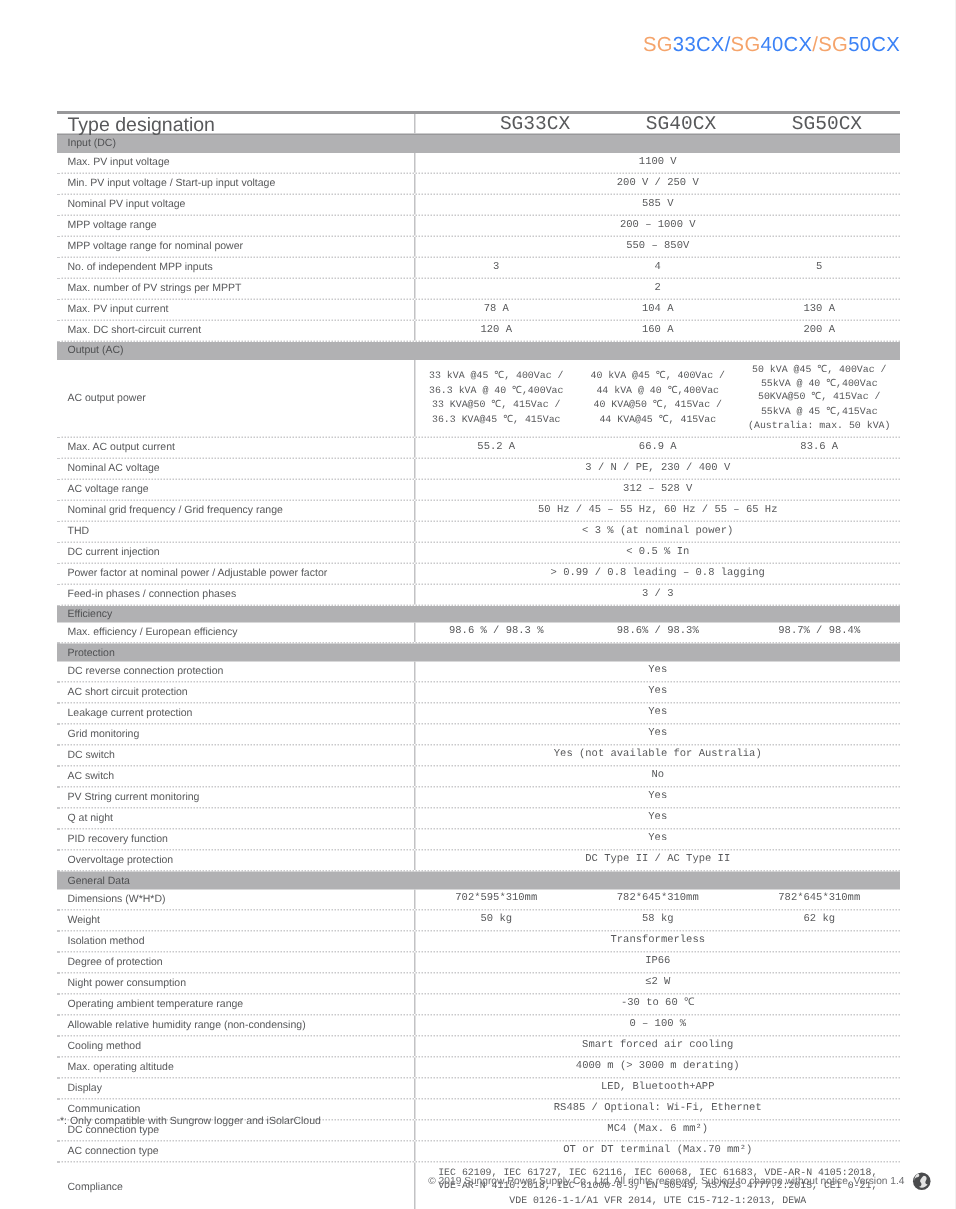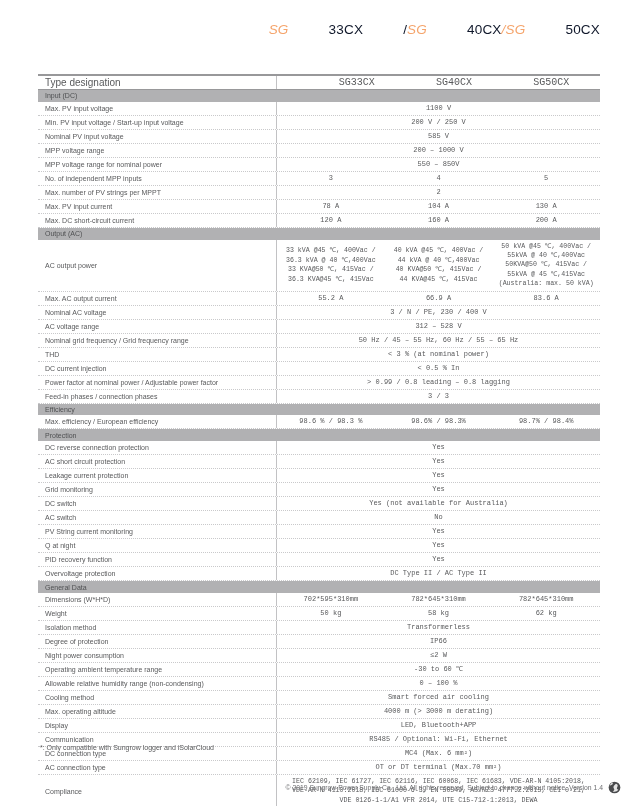--- a/index.html
+++ b/index.html
@@ -15,35 +15,35 @@
   .page{
     position:relative;width:637px;height:806px;background:#ffffff;
     margin:0 auto;overflow:hidden;color:var(--txt);
   }
   
   .title{
     position:absolute;top:22px;right:37px;
     font-size:13.5px;letter-spacing:.2px;color:#6D6E71;font-weight:400;
     white-space:nowrap;
   }
-  .title [data-color="orange"]{color:var(--orange);font-style:italic;}
-  .title [data-color="gray"]{color:#0f172a;margin-left:40px;}
+  .title [data-color="orange"]{color:var(--orange);}
+  .title [data-color="gray"]{color:#3b82f6;}
   
   .spec-table{
     position:absolute;left:38px;top:74px;width:562px;
     font-size:7px;border-bottom:2px solid var(--rule-dark);
   }
   .row{
     display:flex;align-items:stretch;min-height:11.8px;
     border-bottom:1px dotted var(--rule-light);
   }
   .header-row{
     border-top:2px solid var(--rule-dark);
     border-bottom:1px solid var(--rule-dark);
-    min-height:13px;font-size:10px;gap:31px;
+    min-height:13px;font-size:13px;gap:31px;
   }
   .label{
     width:239px;flex:none;display:flex;align-items:center;
     padding-left:7px;border-right:1px solid #C2C2C4;line-height:9px;
   }
   .vals{flex:1;display:flex;align-items:stretch;font-family:Liberation Mono, monospace;}
   .val{
     flex:1;display:flex;align-items:center;justify-content:center;
     text-align:center;line-height:11px;white-space:pre-line;padding:1px 2px;
   }

